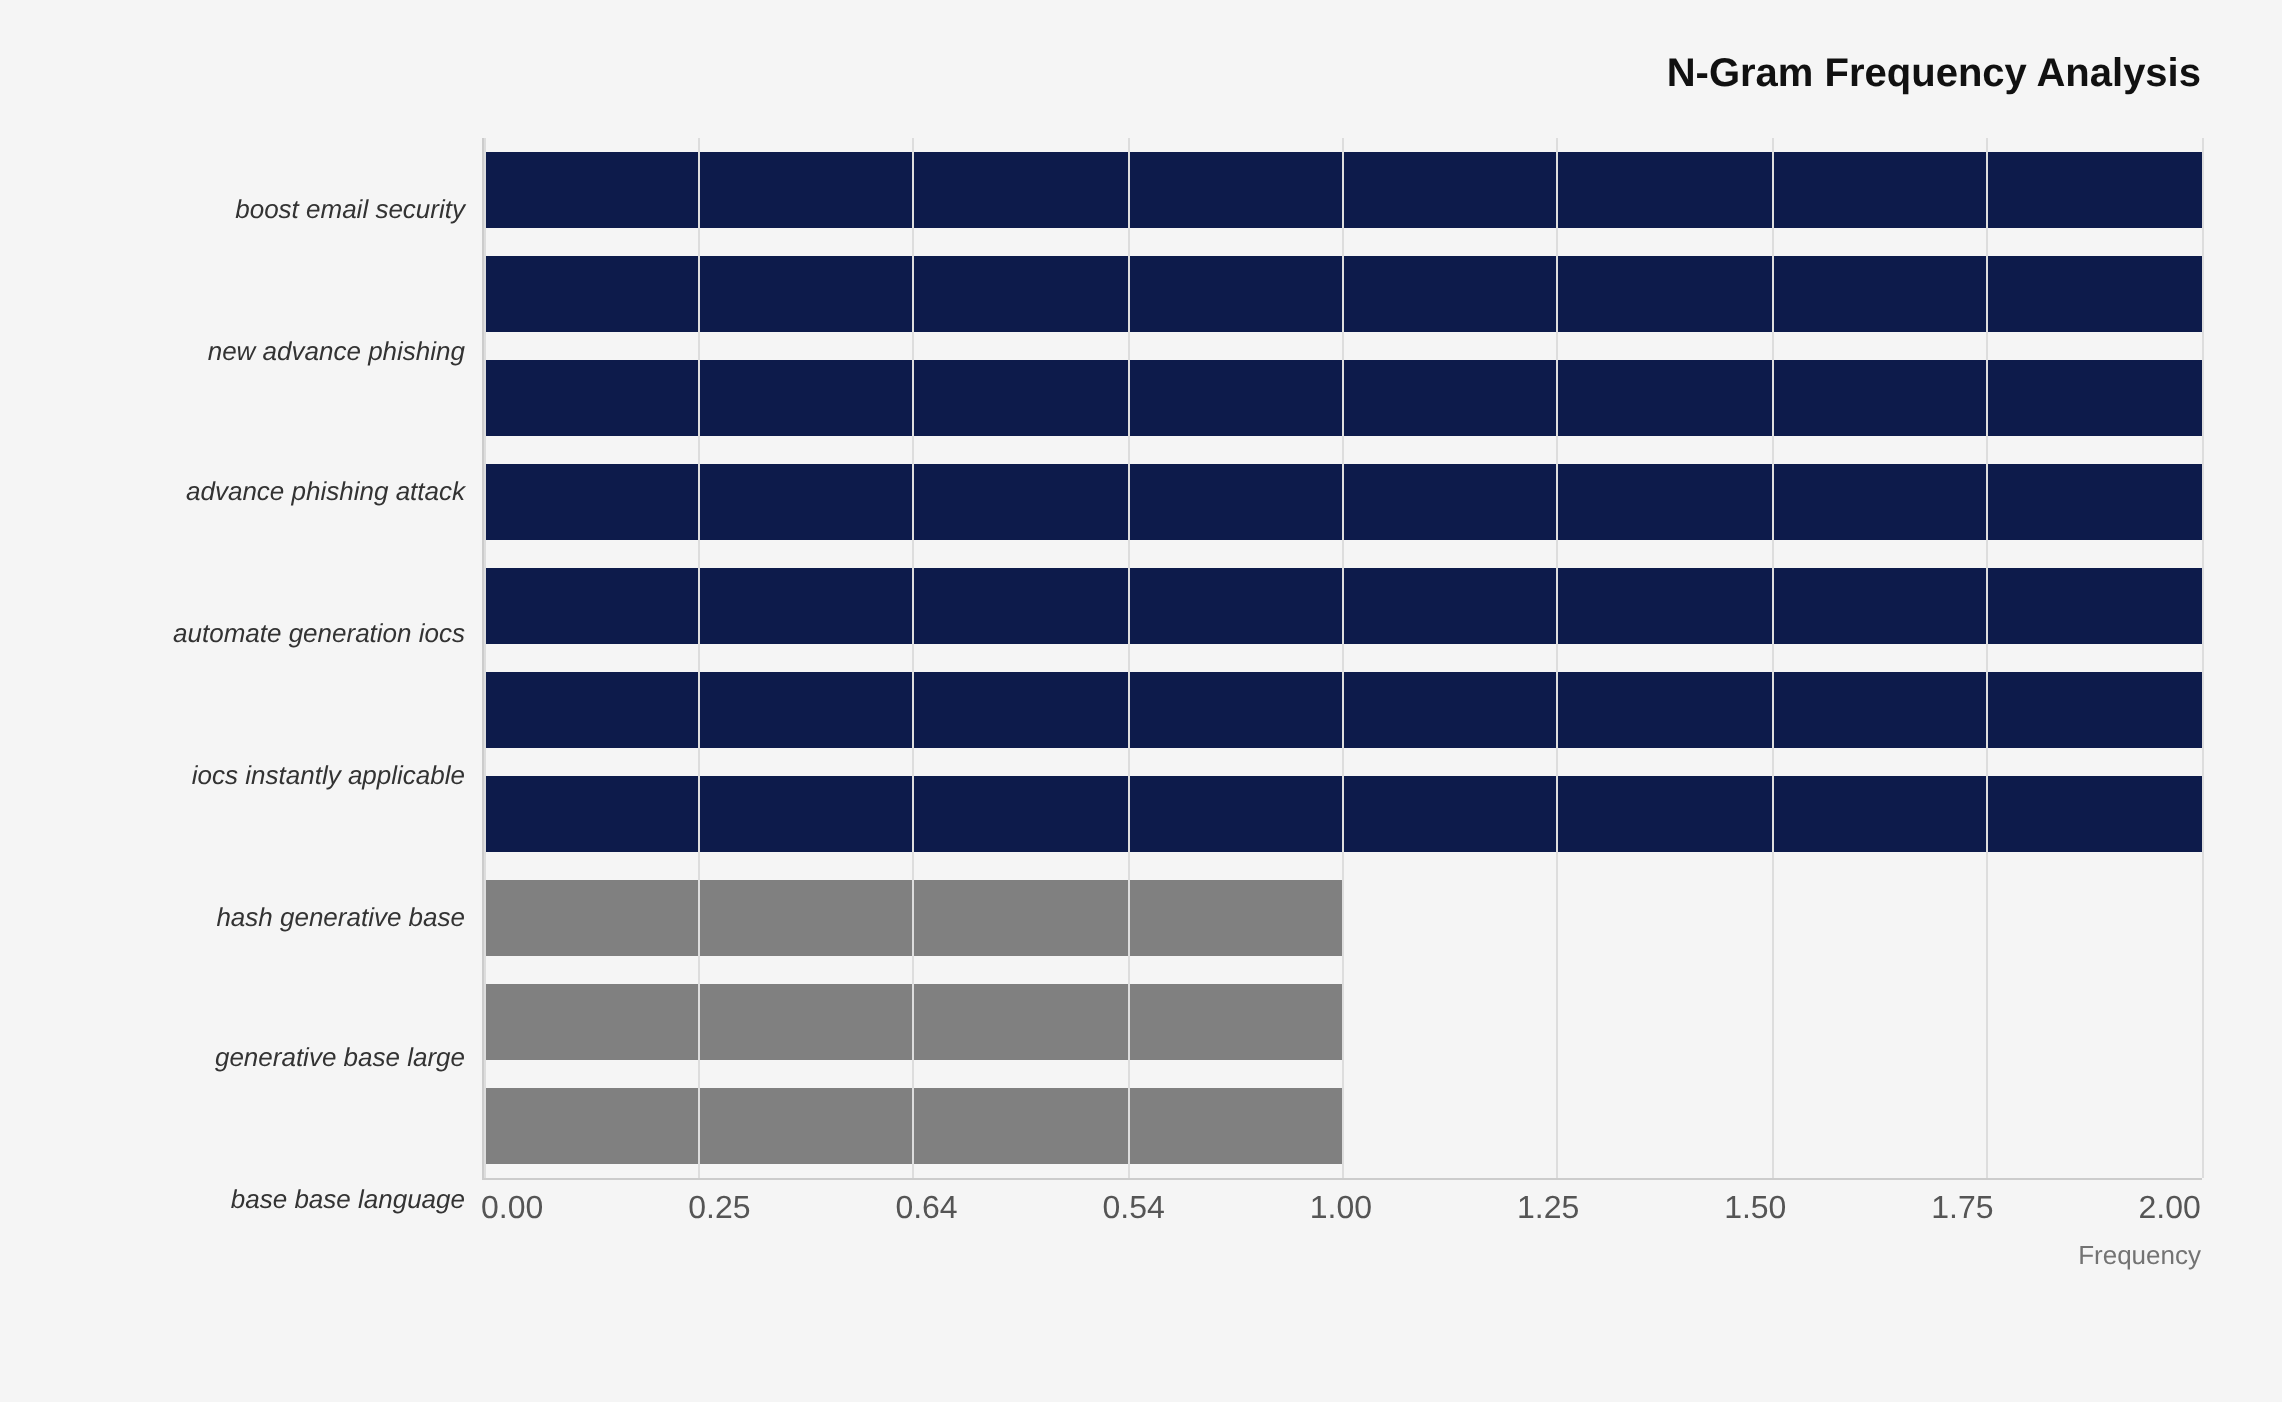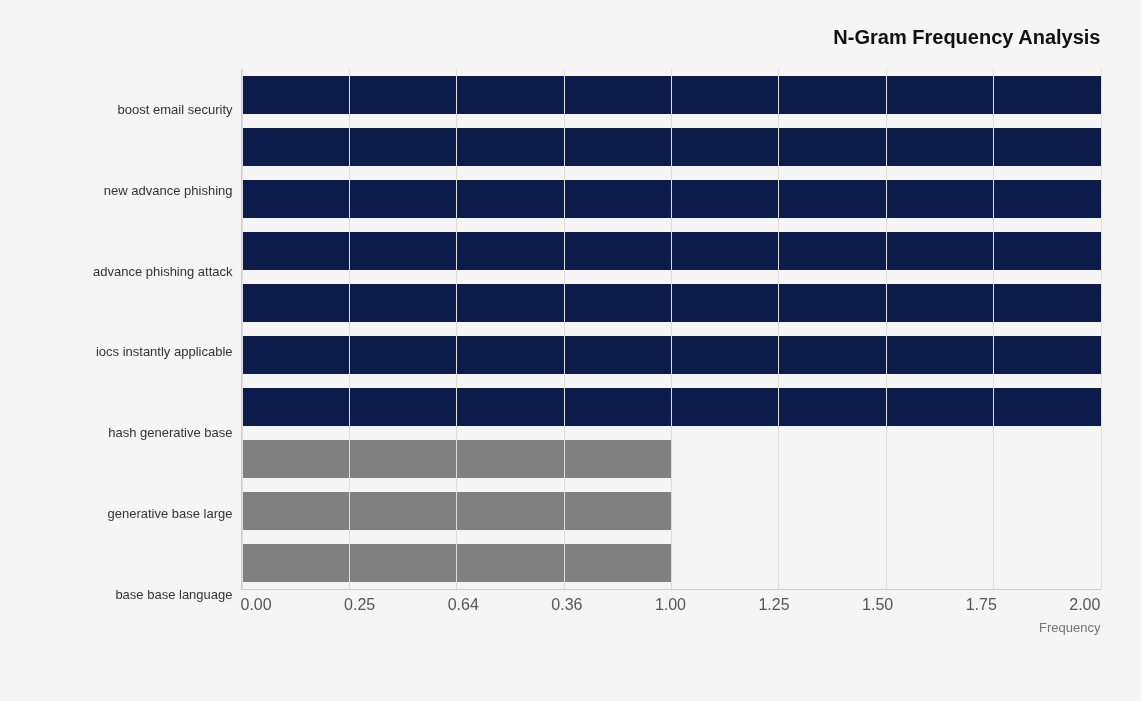--- a/index.html
+++ b/index.html
@@ -29,20 +29,21 @@
       flex-direction: row;
       width: 100%;
     }
     .y-axis {
       display: flex;
       flex-direction: column;
       justify-content: space-around;
       width: 200px;
       flex-shrink: 0;
       padding-right: 8px;
+      font-style: italic;
     }
     .y-label {
       font-size: 13px;
       color: #333;
       text-align: right;
       height: 52px;
       display: flex;
       align-items: center;
       justify-content: flex-end;
     }
@@ -104,20 +105,21 @@
 </head>
 <body>
 
 <div class="chart-container">
   <div class="chart-title">N-Gram Frequency Analysis</div>
   <div class="chart-area">
     <div class="y-axis" id="y-axis">
         <div class="y-label">boost email security</div>
         <div class="y-label">new advance phishing</div>
         <div class="y-label">advance phishing attack</div>
+        <div class="y-label">automate generation iocs</div>
         <div class="y-label">iocs instantly applicable</div>
         <div class="y-label">hash generative base</div>
         <div class="y-label">generative base large</div>
         <div class="y-label">base base language</div>
       </div>
     <div class="bars-and-x">
       <div class="bars-section" id="bars-section">
           <div class="bar-row">
             <div class="bar bar-dark" style="width: 100%;"></div>
           </div>
@@ -155,21 +157,21 @@
           <div class="grid-line" style="left: 50%;"></div>
           <div class="grid-line" style="left: 62.5%;"></div>
           <div class="grid-line" style="left: 75%;"></div>
           <div class="grid-line" style="left: 87.5%;"></div>
           <div class="grid-line" style="left: 100%;"></div>
         </div>
       <div class="x-axis" id="x-axis">
           <div class="x-tick">0.00</div>
           <div class="x-tick">0.25</div>
           <div class="x-tick">0.64</div>
-          <div class="x-tick">0.36</div>
+          <div class="x-tick">0.54</div>
           <div class="x-tick">1.00</div>
           <div class="x-tick">1.25</div>
           <div class="x-tick">1.50</div>
           <div class="x-tick">1.75</div>
           <div class="x-tick">2.00</div>
         </div>
       <div class="x-label">Frequency</div>
     </div>
   </div>
 </div>

